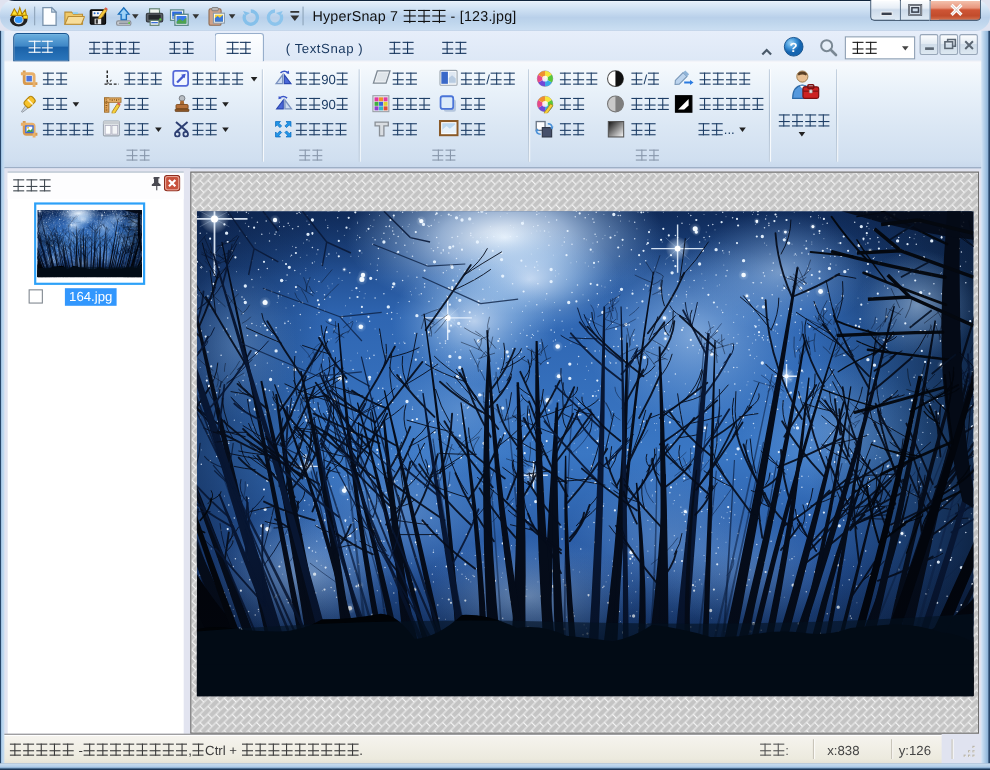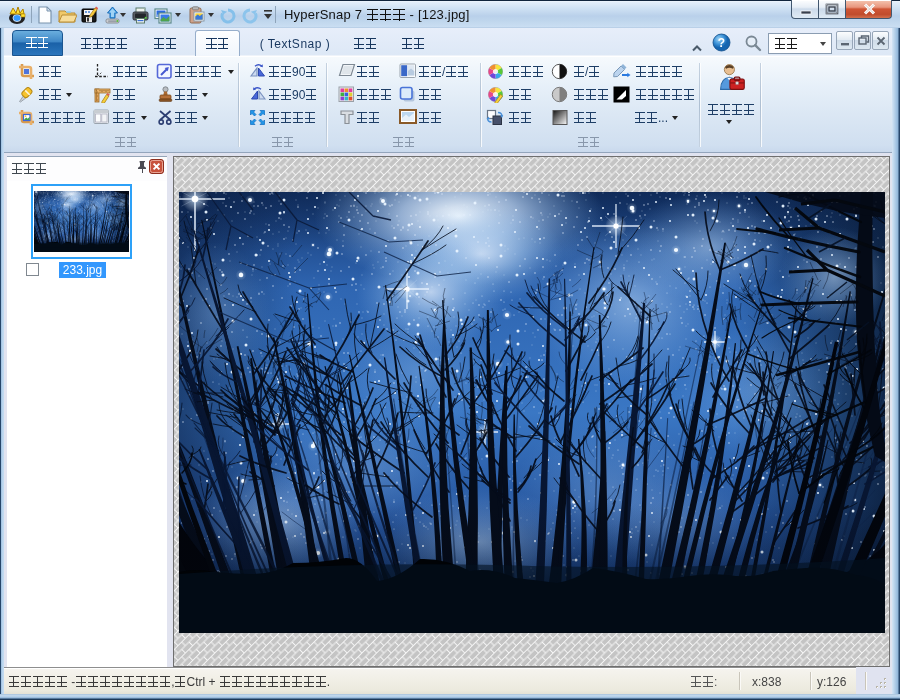--- a/index.html
+++ b/index.html
@@ -6,21 +6,21 @@
 .abs{position:absolute}
 i.g{display:inline-block;width:10.1px;height:10.6px;margin:0 1px 0 .9px;vertical-align:-1px;
 background:linear-gradient(currentColor,currentColor) 50% 0/1.1px 100% no-repeat,
 linear-gradient(currentColor,currentColor) 0 0/100% 1.1px no-repeat,
 linear-gradient(currentColor,currentColor) 0 54%/100% 1.1px no-repeat,
 linear-gradient(currentColor,currentColor) 0 100%/100% 1.1px no-repeat;}
 i.g.big{width:11.4px;height:12px;vertical-align:-1.5px}
 i.g.sm{width:9.6px;height:10px}
 
 #titlebar{left:0;top:0;width:900px;height:28px;
-background:linear-gradient(#10243c 0,#10243c 1px,#f0f7fd 1px,#e3eefa 2px,#d0e2f4 8px,#b9d0ea 16px,#bed5ec 20px,#cadef2 27px,#a9c2de 28px);}
+background:linear-gradient(#10243c 0,#10243c 1px,#f0f7fd 1px,#e3eefa 2px,#d0e2f4 8px,#b9d0ea 16px,#bed5ec 20px,#cadef2 27px,#a9c2de 28px);border-radius:13px;}
 #title-text{left:284px;top:7px;font-size:13px;color:#111;letter-spacing:0.2px}
 .qsep{top:6px;width:1px;height:17px;background:#8ea4ba}
 
 .capbtn{top:0;height:19px;border:1px solid #41576f;border-top:none;background:linear-gradient(#fdfeff,#e7eef6 40%,#ccdaea 50%,#dfeaf4);box-shadow:inset 0 1px 0 #fff;}
 #btn-close{background:linear-gradient(#f5c6b2,#e8967d 40%,#cf5535 50%,#c14c2c 80%,#d3704d);}
 
 #tabrow{left:0;top:28px;width:900px;height:28px;background:linear-gradient(#e7eefa,#dde8f6);border-bottom:1px solid #eef3fa}
 .tab{top:3px;height:25px;font-size:12px;color:#17365e;text-align:center;padding-top:6px}
 #tab-file{left:12px;top:2px;width:51px;height:26px;border-radius:4px 4px 0 0;background:linear-gradient(#6aaede,#3f87c6 45%,#1a61a8 50%,#2b76bc);border:1px solid #1a5590;color:#fff;font-weight:bold;padding-top:5px}
 #tab-active{left:195px;top:2px;width:45px;height:26px;background:linear-gradient(#fdfeff,#f1f6fc);border:1px solid #97aecb;border-bottom:none;border-radius:3px 3px 0 0;}
@@ -408,21 +408,21 @@
           <rect x="0.5" y="0.5" width="14" height="14" rx="2.5" fill="#c8523c" stroke="#8e2e1e" stroke-width="1"></rect>
           <rect x="1.5" y="1.5" width="12" height="12" rx="2" fill="none" stroke="#e8a596" stroke-width="1"></rect>
           <path d="M4.6 4.6 L10.4 10.4 M10.4 4.6 L4.6 10.4" stroke="#fff" stroke-width="2"></path>
         </svg></div>
       <div id="thumbbox" class="abs">
         <svg width="95" height="61" viewBox="0 0 706 441" preserveAspectRatio="none" style="position:absolute;left:1px;top:5px">
           <use href="#photo"></use>
         </svg>
       </div>
       <div id="cbox" class="abs"></div>
-      <div id="flabel" class="abs">233.jpg</div>
+      <div id="flabel" class="abs">164.jpg</div>
     </div>
     <div id="work" class="abs">
       <svg width="715" height="509" style="position:absolute;left:0;top:0">
         <defs>
           <pattern id="hb" width="10.4" height="10.4" patternUnits="userSpaceOnUse" patternTransform="rotate(-45)">
             <rect width="10.4" height="10.4" fill="#c4c4c4"></rect>
             <path d="M0 0 H10.4 M0 5.2 H10.4 M0 10.4 H10.4" stroke="#f5f5f5" stroke-width="1"></path>
             <path d="M0.5 0 V5.2 M5.7 5.2 V10.4" stroke="#f5f5f5" stroke-width="1"></path>
           </pattern>
         </defs>

